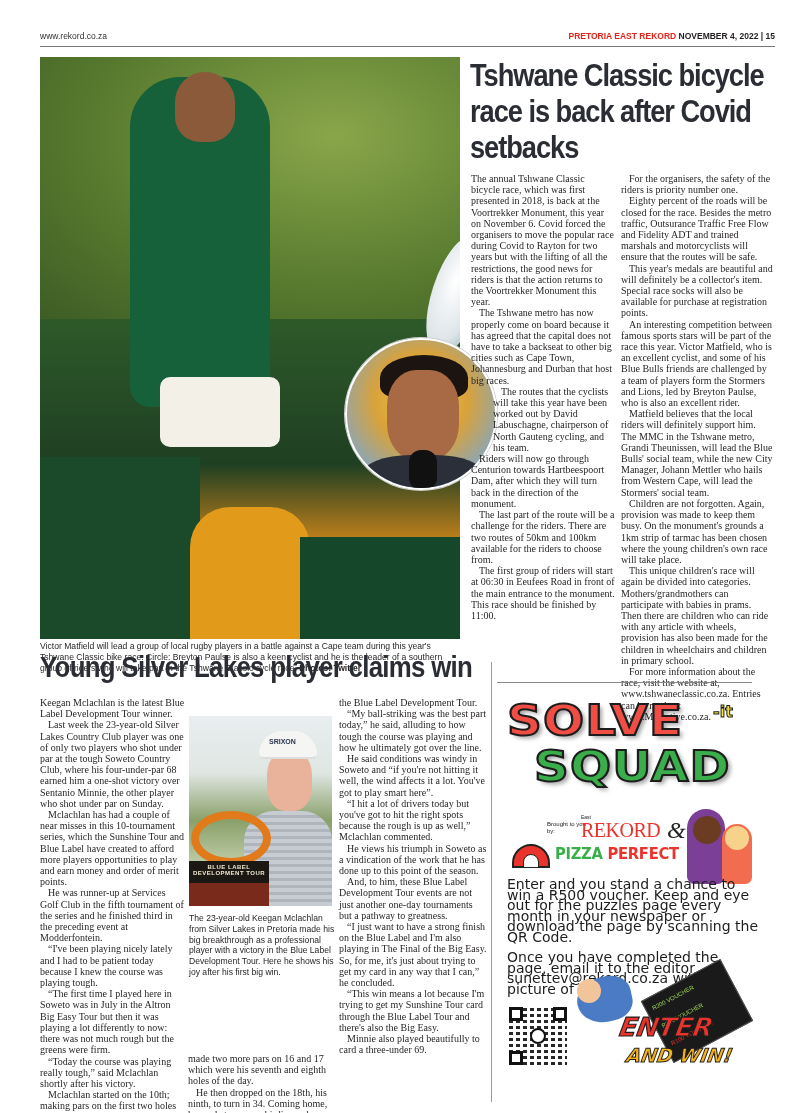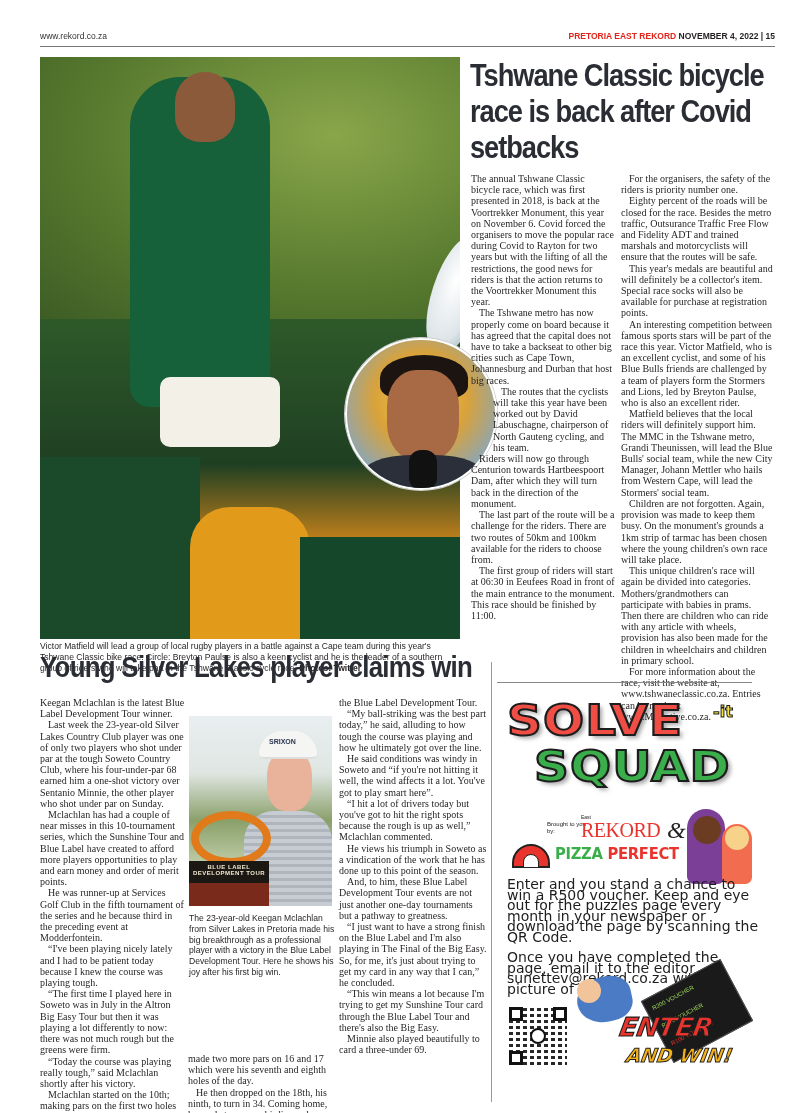--- a/index.html
+++ b/index.html
@@ -164,21 +164,21 @@
   <p>This unique children's race will again be divided into categories. Mothers/grandmothers can participate with babies in prams. Then there are children who can ride with any article with wheels, provision has also been made for the children in wheelchairs and children in primary school.</p>
   <p>For more information about the race, visit the website at, www.tshwaneclassic.co.za. Entries can be made at www.MyActive.co.za.</p>
 </div>
 
 <h2 class="headline2">Young Silver Lakes player claims win</h2>
 
 <div class="col g1">
   <p class="noindent">Keegan Mclachlan is the latest Blue Label Development Tour winner.</p>
   <p>Last week the 23-year-old Silver Lakes Country Club player was one of only two players who shot under par at the tough Soweto Country Club, where his four-under-par 68 earned him a one-shot victory over Sentanio Minnie, the other player who shot under par on Sunday.</p>
   <p>Mclachlan has had a couple of near misses in this 10-tournament series, which the Sunshine Tour and Blue Label have created to afford more players opportunities to play and earn money and order of merit points.</p>
-  <p>He was runner-up at Services Golf Club in the fifth tournament of the series and he because third in the preceding event at Modderfontein.</p>
+  <p>He was runner-up at Services Golf Club in the fifth tournament of the series and he finished third in the preceding event at Modderfontein.</p>
   <p>“I've been playing nicely lately and I had to be patient today because I knew the course was playing tough.</p>
   <p>“The first time I played here in Soweto was in July in the Altron Big Easy Tour but then it was playing a lot differently to now: there was not much rough but the greens were firm.</p>
   <p>“Today the course was playing really tough,” said Mclachlan shortly after his victory.</p>
   <p>Mclachlan started on the 10th; making pars on the first two holes before going on a four-birdie run. He</p>
 </div>
 
 <div class="golf-photo">
   <div class="shirt"></div>
   <div class="face"></div>
   <div class="cap"></div>

